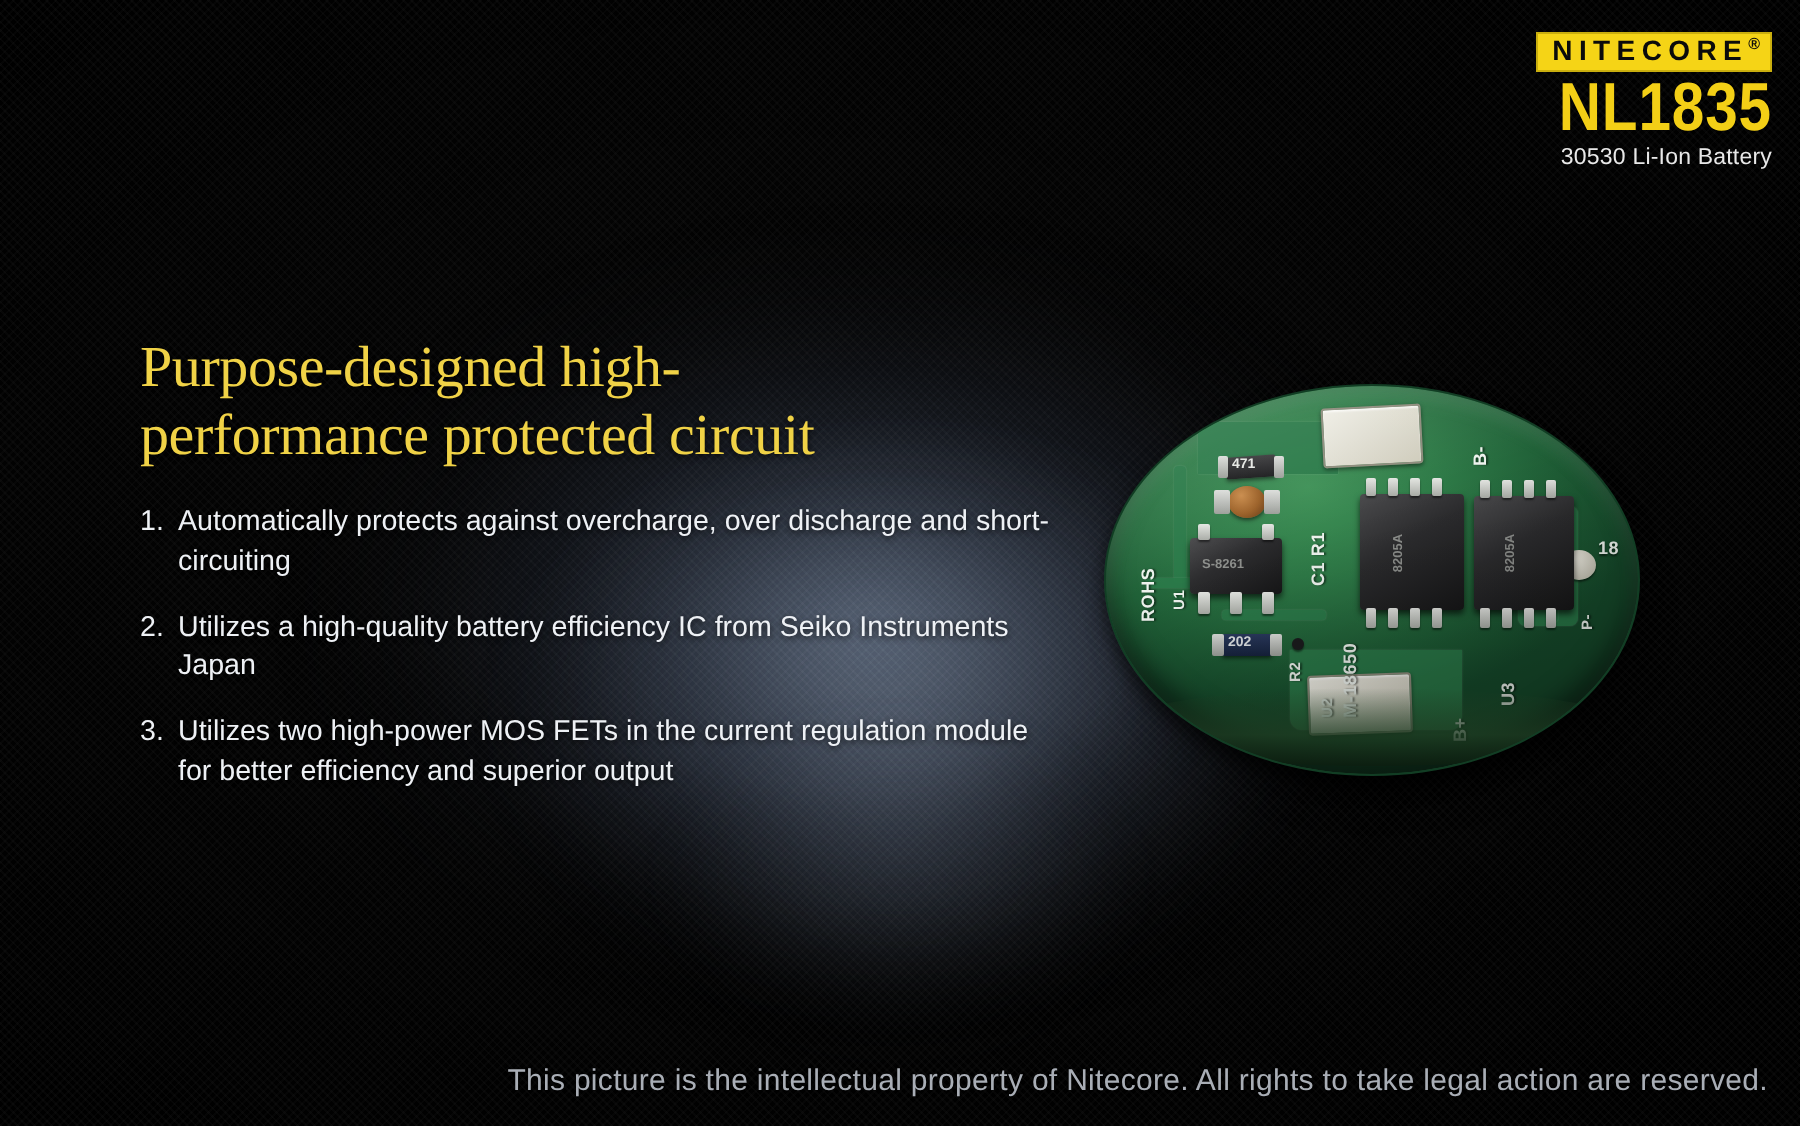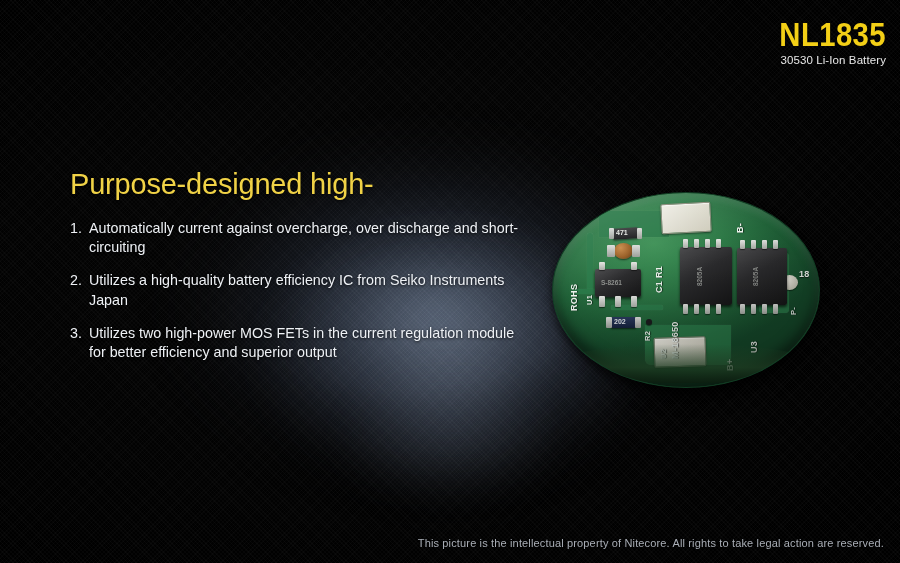--- a/index.html
+++ b/index.html
@@ -70,21 +70,21 @@
     color:#e8e8e8; font-size:11.5px; letter-spacing:0.1px; margin-top:3px;
   }
 
   
   .content { position:absolute; left:70px; top:168px; width:460px; }
   .headline {
     color:#f0d246; font-size:29px; line-height:1.16; font-weight:normal;
     letter-spacing:-0.2px;
     text-shadow:0 1px 3px rgba(0,0,0,0.75);
   }
-  .headline span { display:block; }
+  .headline span { display:block;font-family:Liberation Serif, serif; }
 
   .feature-list { list-style:none; margin-top:17px; }
   .feature-item {
     display:flex; color:#eef1f5; font-size:14.3px; line-height:1.38;
     margin-bottom:13px; text-shadow:0 1px 3px rgba(0,0,0,0.8);
   }
   .feature-num { width:19px; flex:0 0 19px; }
   .feature-text { flex:1; }
 
   
@@ -157,49 +157,51 @@
   }
   .via {
     position:absolute; border-radius:50%;
     background:radial-gradient(circle at 35% 30%, #f2f0e6, #b9b6a6);
     box-shadow:0 1px 1px rgba(0,0,0,0.5);
   }
 
   
   .footer {
     position:absolute; right:16px; bottom:14px;
-    color:#a9aeb6; font-size:11px; letter-spacing:0.15px;
+    color:#a9aeb6; font-size:15px; letter-spacing:0.15px;
     text-shadow:0 1px 2px rgba(0,0,0,0.8);
   }
 </style>
 </head>
 <body>
 
 <div class="slide">
 
   <div class="glow-main"></div>
   <div class="glow-soft"></div>
   <div class="glow-tail"></div>
   <div class="vignette"></div>
   <div class="weave"></div>
 
   <div class="brand">
+    <div class="brand-logo"><span>NITECORE</span><span class="reg">®</span></div>
     <div class="brand-model">NL1835</div>
     <div class="brand-sub">30530 Li-Ion Battery</div>
   </div>
 
   <div class="content">
     <h1 class="headline">
       <span>Purpose-designed high-</span>
+      <span>performance protected circuit</span>
     </h1>
 
     <ul class="feature-list">
       <li class="feature-item">
         <span class="feature-num">1.</span>
-        <span class="feature-text">Automatically current against overcharge, over discharge and short-circuiting</span>
+        <span class="feature-text">Automatically protects against overcharge, over discharge and short-circuiting</span>
       </li>
       <li class="feature-item">
         <span class="feature-num">2.</span>
         <span class="feature-text">Utilizes a high-quality battery efficiency IC from Seiko Instruments Japan</span>
       </li>
       <li class="feature-item">
         <span class="feature-num">3.</span>
         <span class="feature-text">Utilizes two high-power MOS FETs in the current regulation module for better efficiency and superior output</span>
       </li>
     </ul>

